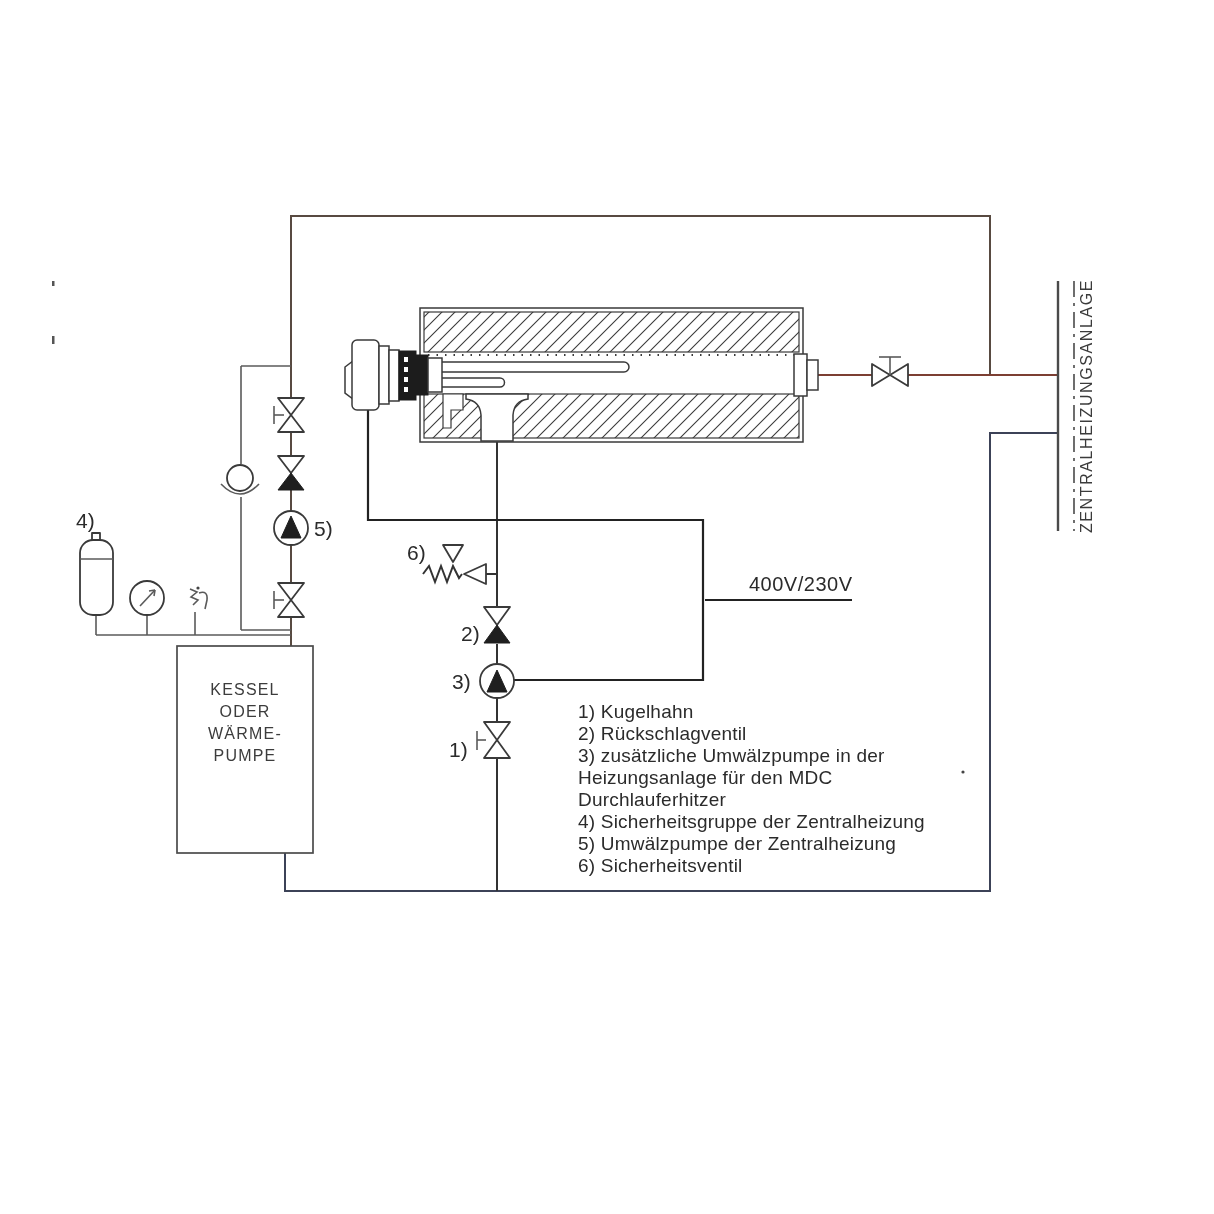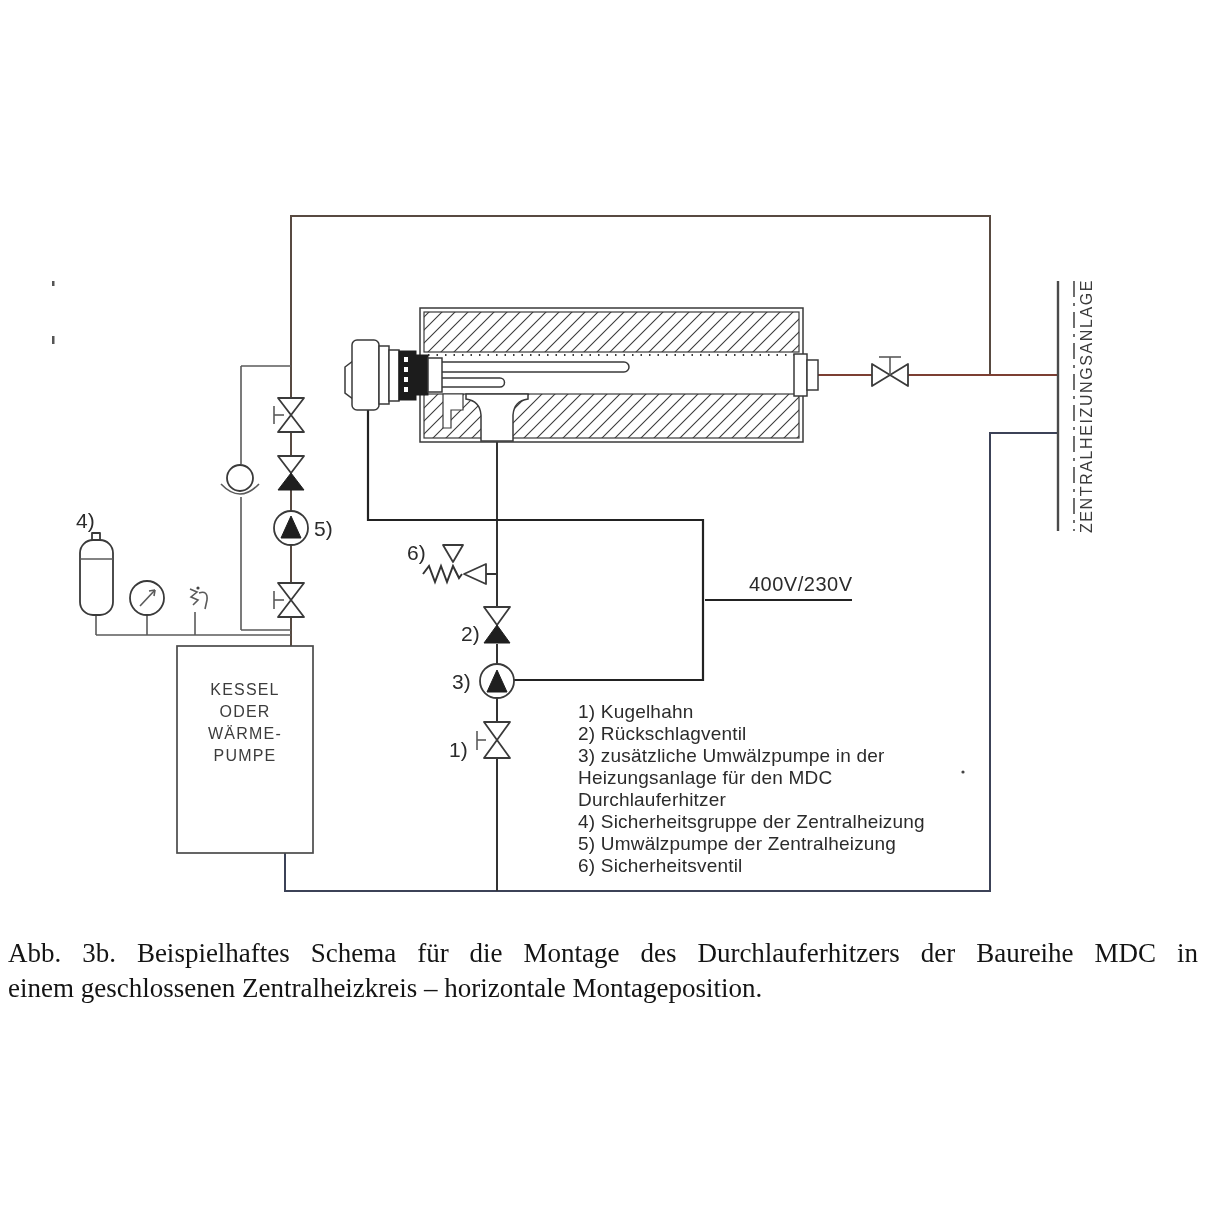--- a/index.html
+++ b/index.html
@@ -217,18 +217,14 @@
     <text class="dt legend" x="578" y="740">2) Rückschlagventil</text>
     <text class="dt legend" x="578" y="762">3) zusätzliche Umwälzpumpe in der</text>
     <text class="dt legend" x="578" y="784">Heizungsanlage für den MDC</text>
     <text class="dt legend" x="578" y="806">Durchlauferhitzer</text>
     <text class="dt legend" x="578" y="828">4) Sicherheitsgruppe der Zentralheizung</text>
     <text class="dt legend" x="578" y="850">5) Umwälzpumpe der Zentralheizung</text>
     <text class="dt legend" x="578" y="872">6) Sicherheitsventil</text>
   </g>
 </svg>
 
-<div id="caption">
-  <div class="l1">Abb. 3b. Beispielhaftes Schema für die Montage des Durchlauferhitzers der Baureihe MDC in</div>
-  <div class="l2">einem geschlossenen Zentralheizkreis – horizontale Montageposition.</div>
+
 </div>
 
-</div>
-
 </body></html>

